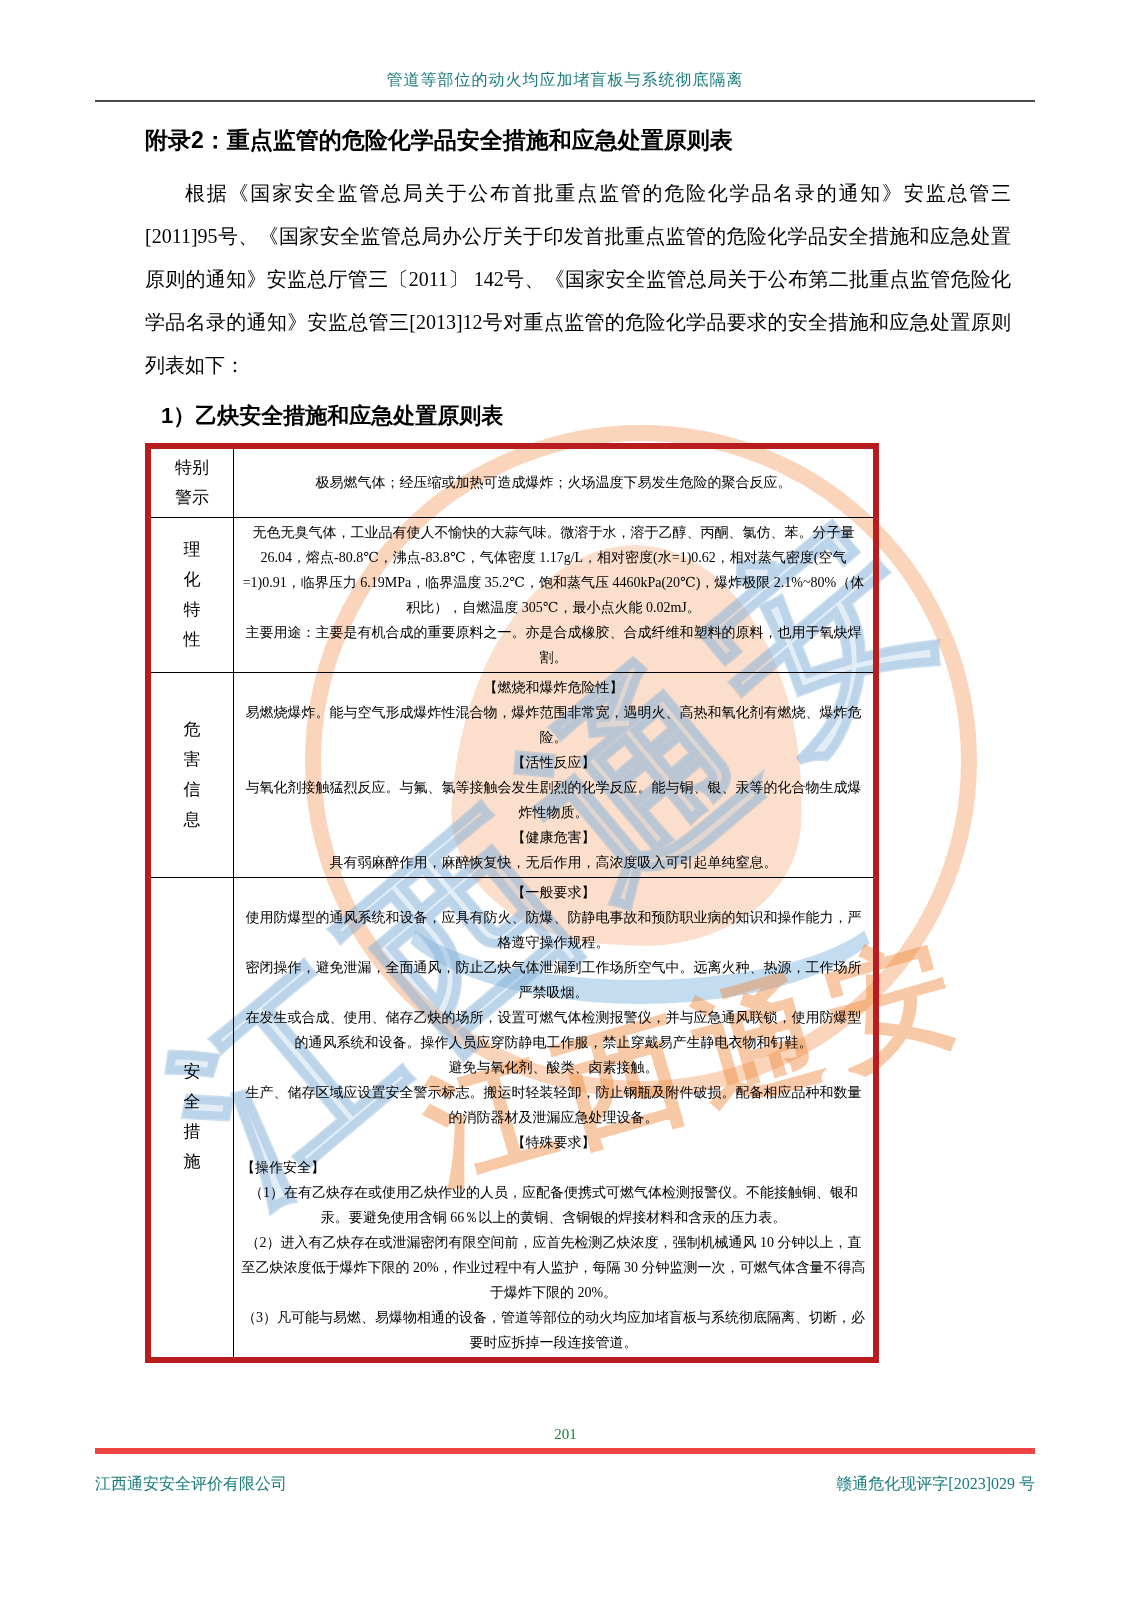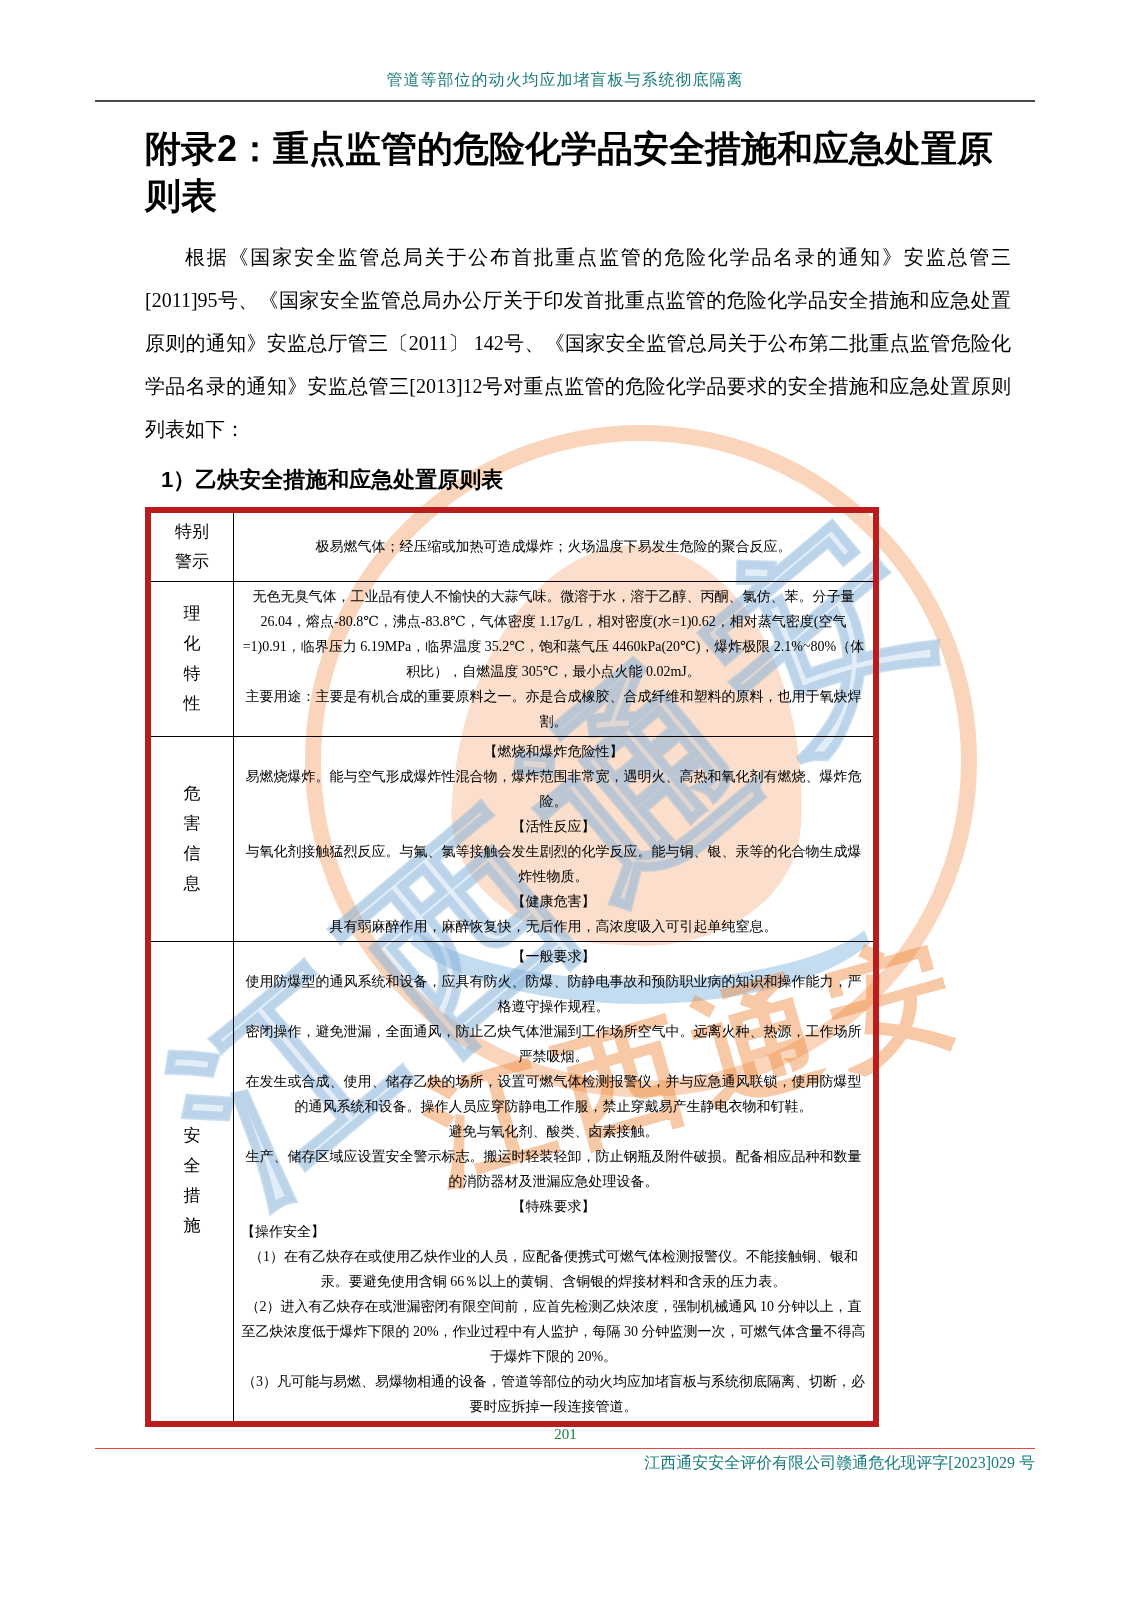--- a/index.html
+++ b/index.html
@@ -53,30 +53,30 @@
     text-align:center;font-size:16px;letter-spacing:1px;
     color:#177c7b;padding-bottom:9px;border-bottom:2px solid #4a4a4a;
     z-index:1;
   }
   .page-number{
     position:absolute;left:0;top:1426px;width:1131px;
     text-align:center;font-size:15px;color:#15803d;z-index:1;
   }
   .doc-footer{
     position:absolute;left:95px;top:1448px;width:940px;
-    border-top:1px solid #ef4444;padding-top:4px;
-    display:flex;justify-content:flex-end;
+    border-top:6px solid #ef4444;padding-top:20px;
+    display:flex;justify-content:space-between;
     font-size:16px;color:#177c7b;z-index:1;
   }
 
   
   .content{position:absolute;left:145px;top:120px;width:866px;z-index:1;}
   .appendix-title{
     font-family:"Liberation Sans","DejaVu Sans",sans-serif;
-    font-weight:bold;font-size:36px;line-height:1.3;
+    font-weight:bold;font-size:23px;line-height:1.3;
     margin:6px 0 16px 0;color:#000;
   }
   .intro{
     font-size:20px;line-height:43px;text-align:justify;
     text-indent:2em;margin:0 0 10px 0;
   }
   .section-heading{
     font-family:"Liberation Sans","DejaVu Sans",sans-serif;
     font-weight:bold;font-size:22px;margin:14px 0 12px 16px;
   }

